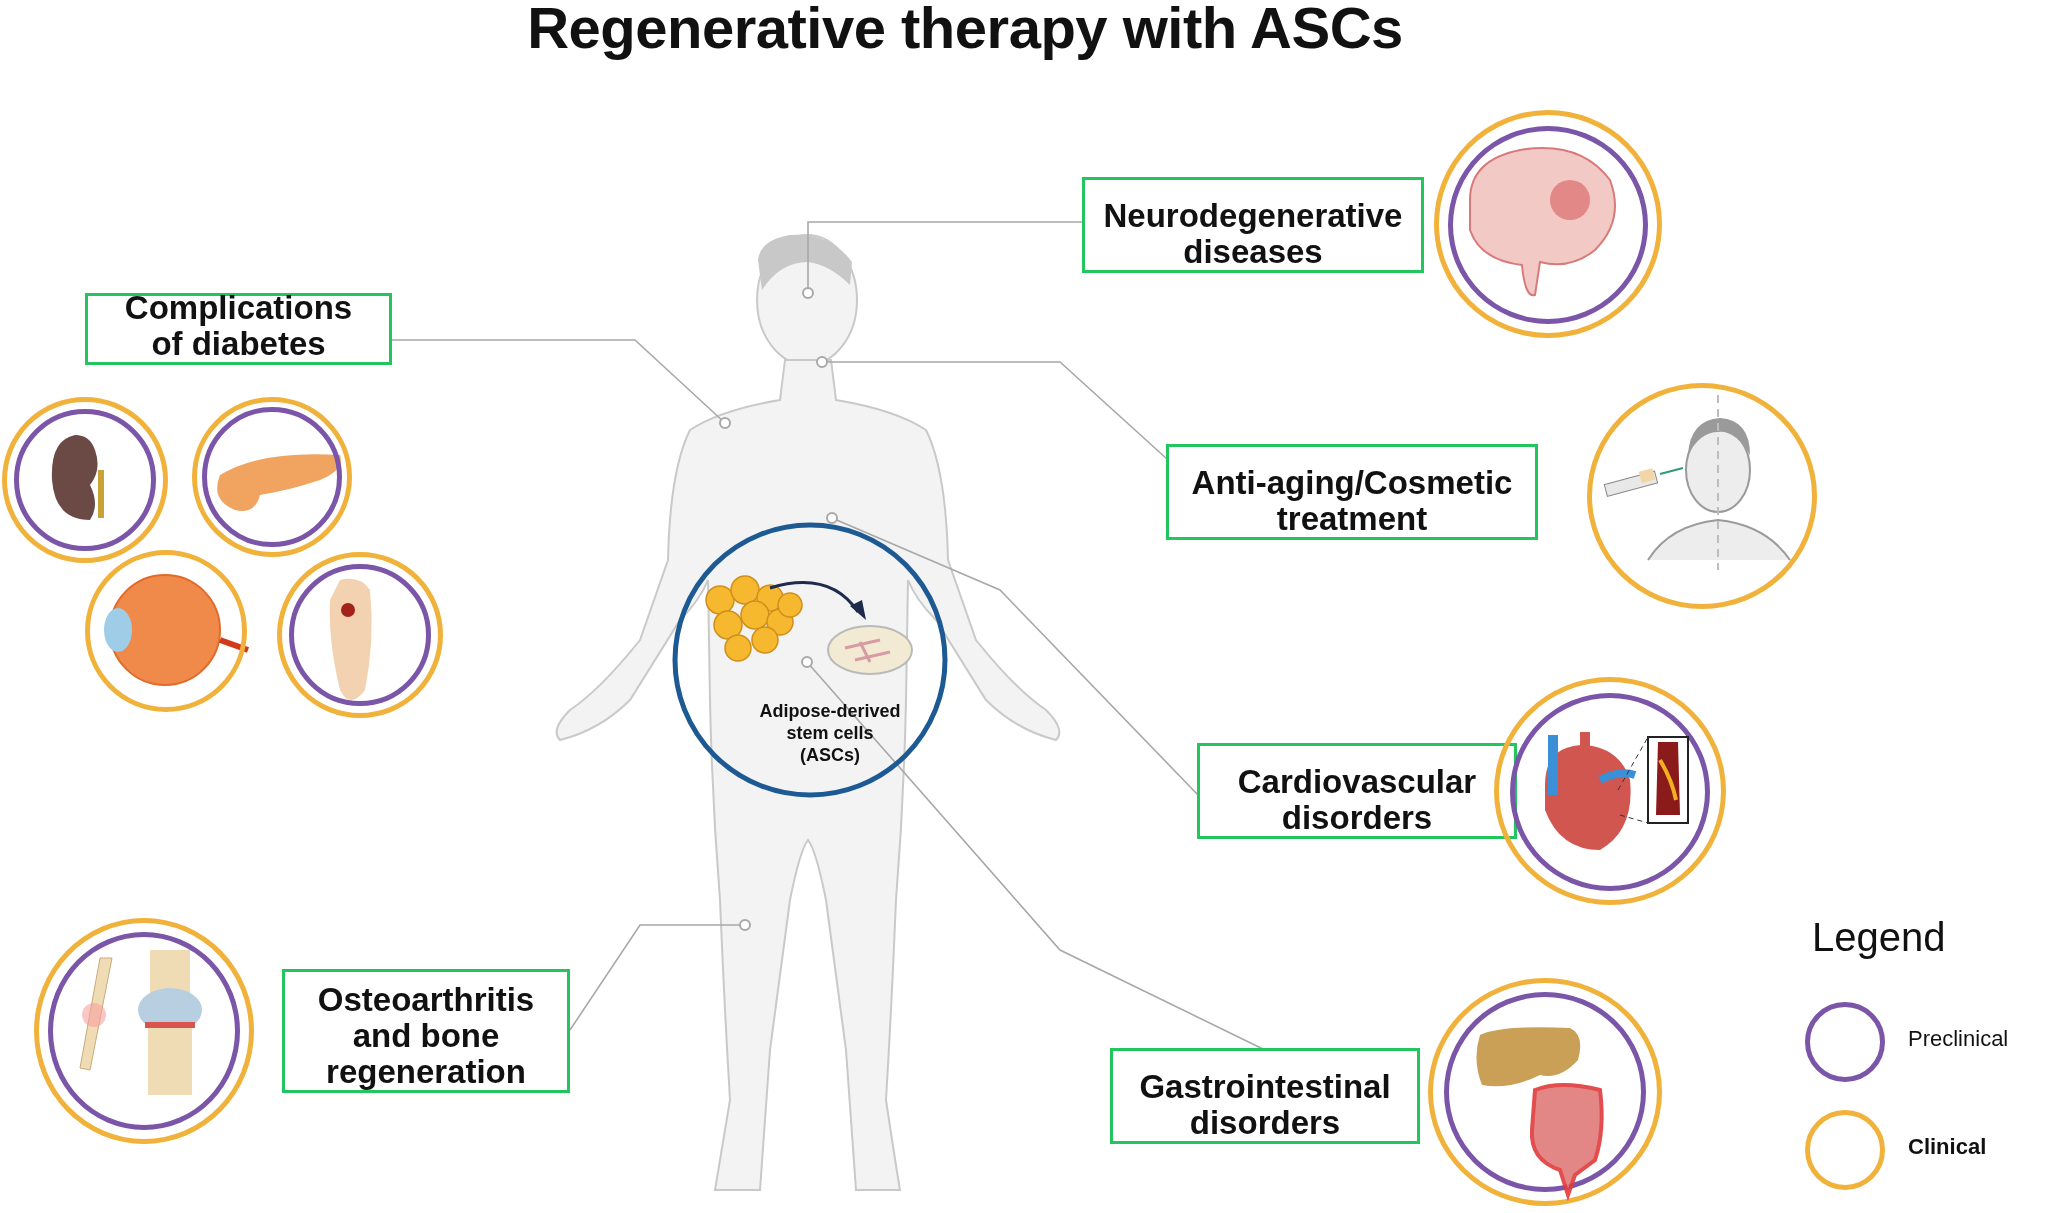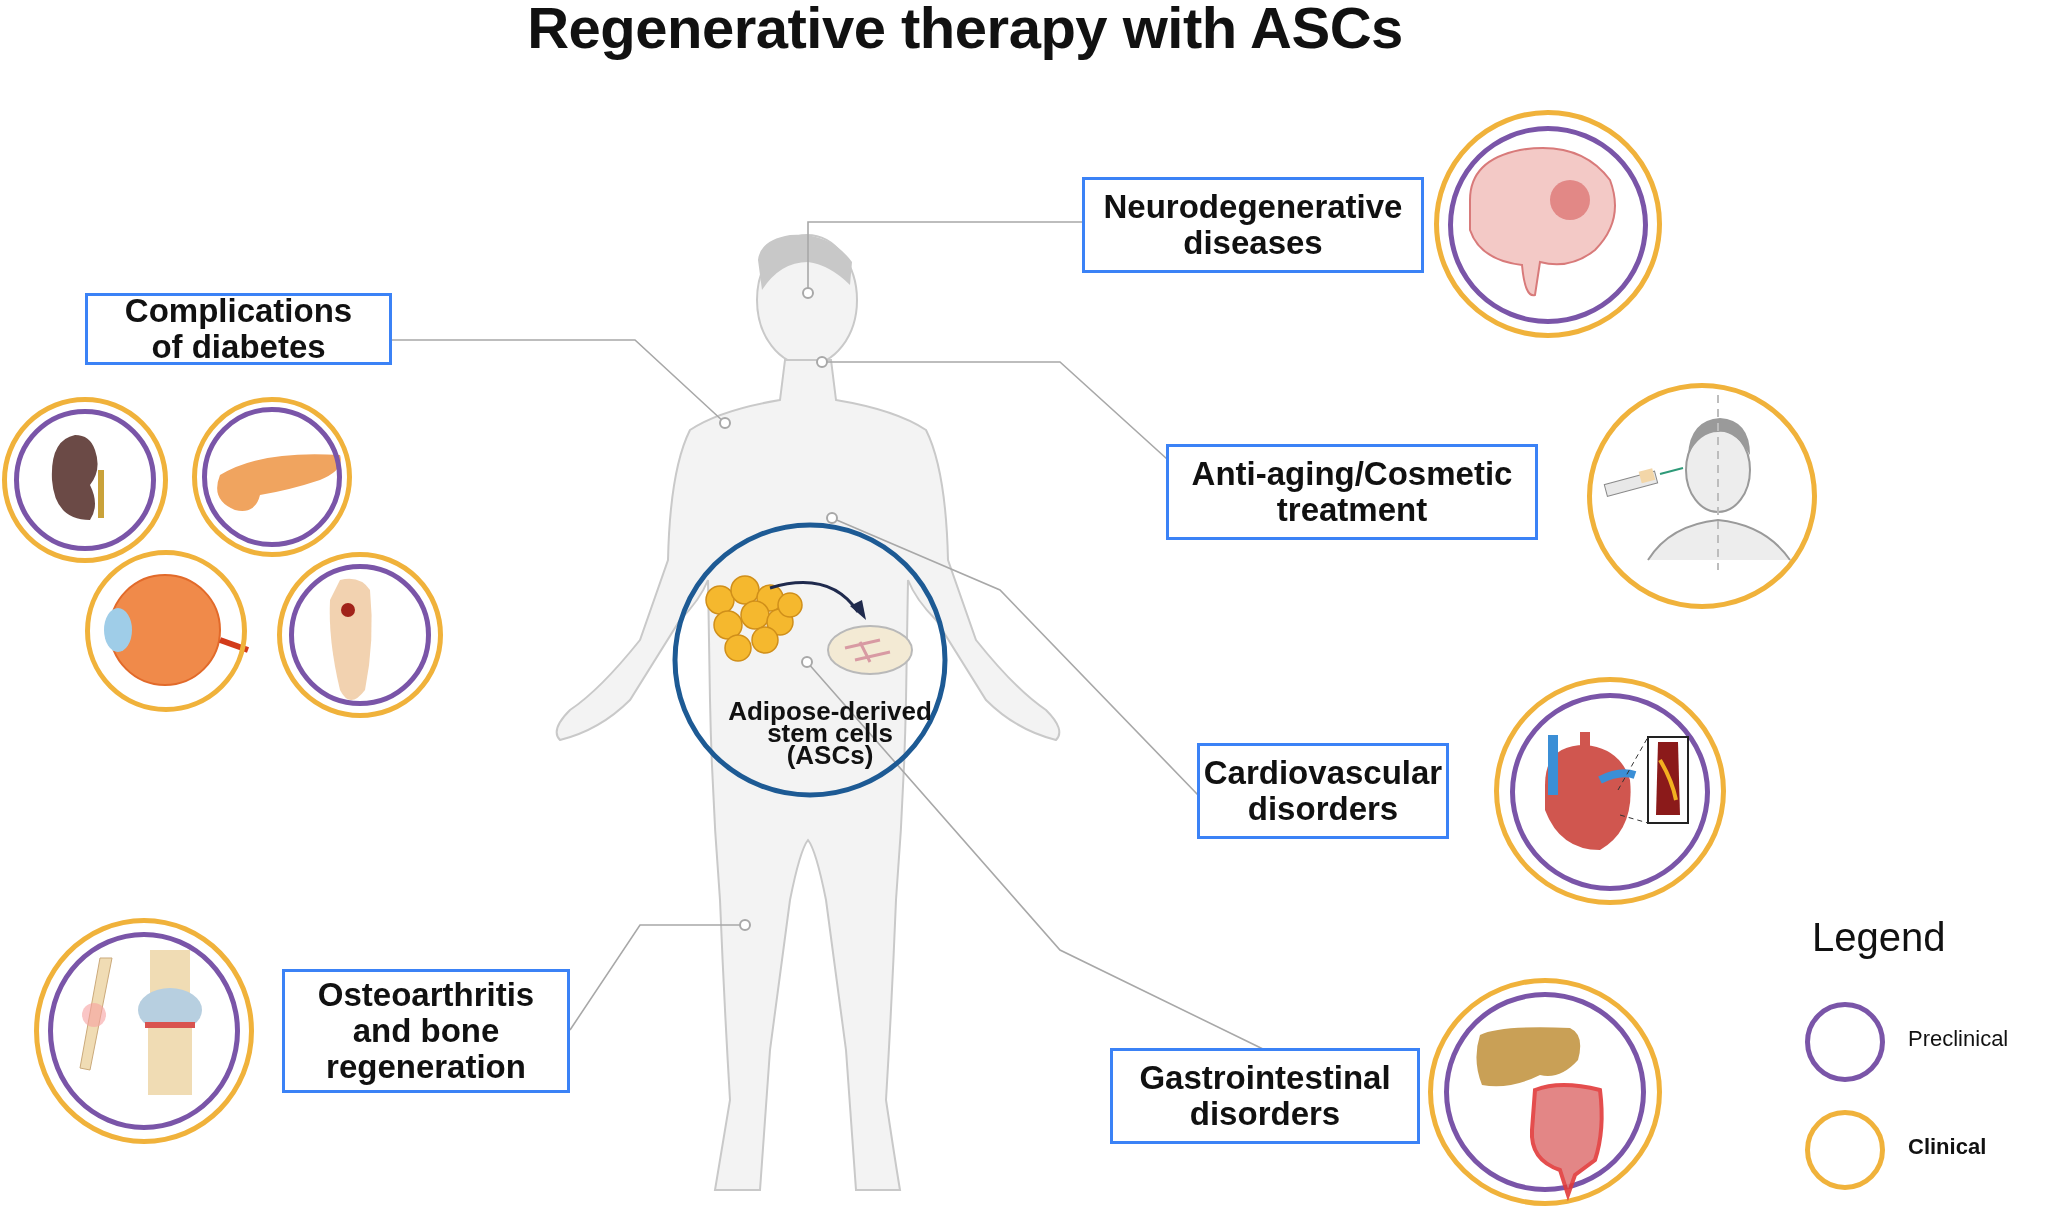--- a/index.html
+++ b/index.html
@@ -1,30 +1,30 @@
 <!DOCTYPE html>
 <html><head>
 <meta charset="utf-8">
 <style>
   html, body { margin:0; padding:0; background:#ffffff; }
   body { width:2056px; height:1213px; position:relative; overflow:hidden;
          font-family:"Liberation Sans", sans-serif; color:#111; }
   .title { position:absolute; left:0; width:1930px; top:-6px; text-align:center;
            font-size:58px; font-weight:bold; letter-spacing:-0.5px; }
-  .box { position:absolute; background:#fff; border:3px solid #3b82f6;
-         display:flex; align-items:center; justify-content:center; text-align:center;
+  .box { position:absolute; background:#fff; border:3px solid #22c55e;
+         display:flex; align-items:flex-end; justify-content:center; text-align:center;
          font-weight:bold; font-size:33px; line-height:36px; white-space:pre-line; box-sizing:border-box; }
   .ring { position:absolute; border-radius:50%; box-sizing:border-box; }
   .clin { border:5px solid #f0b23b; }
   .pre  { border:5px solid #7a55a8; }
   svg.layer { position:absolute; left:0; top:0; }
   .legend-title { position:absolute; left:1812px; top:915px; font-size:40px; font-weight:normal; }
   .legend-label { position:absolute; font-size:22px; }
   .asc-label { position:absolute; left:690px; top:700px; width:280px; text-align:center;
-               font-weight:bold; font-size:26px; line-height:22px; white-space:pre-line; }
+               font-weight:bold; font-size:18px; line-height:22px; white-space:pre-line; }
 </style>
 </head>
 <body>
 
 <div class="title">Regenerative therapy with ASCs</div>
 
 <svg class="layer" width="2056" height="1213">
   <g fill="#f3f3f3" stroke="#c9c9c9" stroke-width="2">
     <ellipse cx="807" cy="300" rx="50" ry="65"></ellipse>
     <path d="M758 260 Q760 240 790 235 Q830 232 852 262 L850 285 Q830 265 808 262 Q780 262 762 290 Z" fill="#c8c8c8" stroke="none"></path>
@@ -116,21 +116,21 @@
     <path d="M1648 560 Q1670 525 1718 520 Q1766 525 1790 560" fill="#ededed" stroke="#9a9a9a" stroke-width="2"></path>
     <line x1="1718" y1="395" x2="1718" y2="570" stroke="#bdbdbd" stroke-width="2" stroke-dasharray="8,6"></line>
   </g>
   <g>
     <rect x="1605" y="478" width="52" height="12" fill="#e8e8e8" stroke="#888" transform="rotate(-15 1630 484)"></rect>
     <rect x="1640" y="470" width="14" height="12" fill="#f3d6a8" transform="rotate(-15 1646 476)"></rect>
     <line x1="1660" y1="474" x2="1683" y2="468" stroke="#2e9a78" stroke-width="2"></line>
   </g>
 </svg>
 
-<div class="box" style="left:1197px; top:743px; width:252px; height:96px;">
+<div class="box" style="left:1197px; top:743px; width:320px; height:96px;">
   <span>Cardiovascular
 disorders</span>
 </div>
 <div class="ring clin" style="left:1494px; top:677px; width:232px; height:228px;"></div>
 <div class="ring pre" style="left:1510px; top:693px; width:200px; height:198px;"></div>
 <svg class="layer" width="2056" height="1213">
   <path d="M1545 785 Q1545 745 1585 745 Q1620 748 1630 780 Q1635 830 1600 850 Q1560 850 1545 810 Z" fill="#d0564f"></path>
   <rect x="1548" y="735" width="10" height="60" fill="#3b8fd6"></rect>
   <rect x="1580" y="732" width="10" height="30" fill="#d0564f"></rect>
   <path d="M1600 780 Q1620 770 1635 775" stroke="#3b8fd6" stroke-width="8" fill="none"></path>

